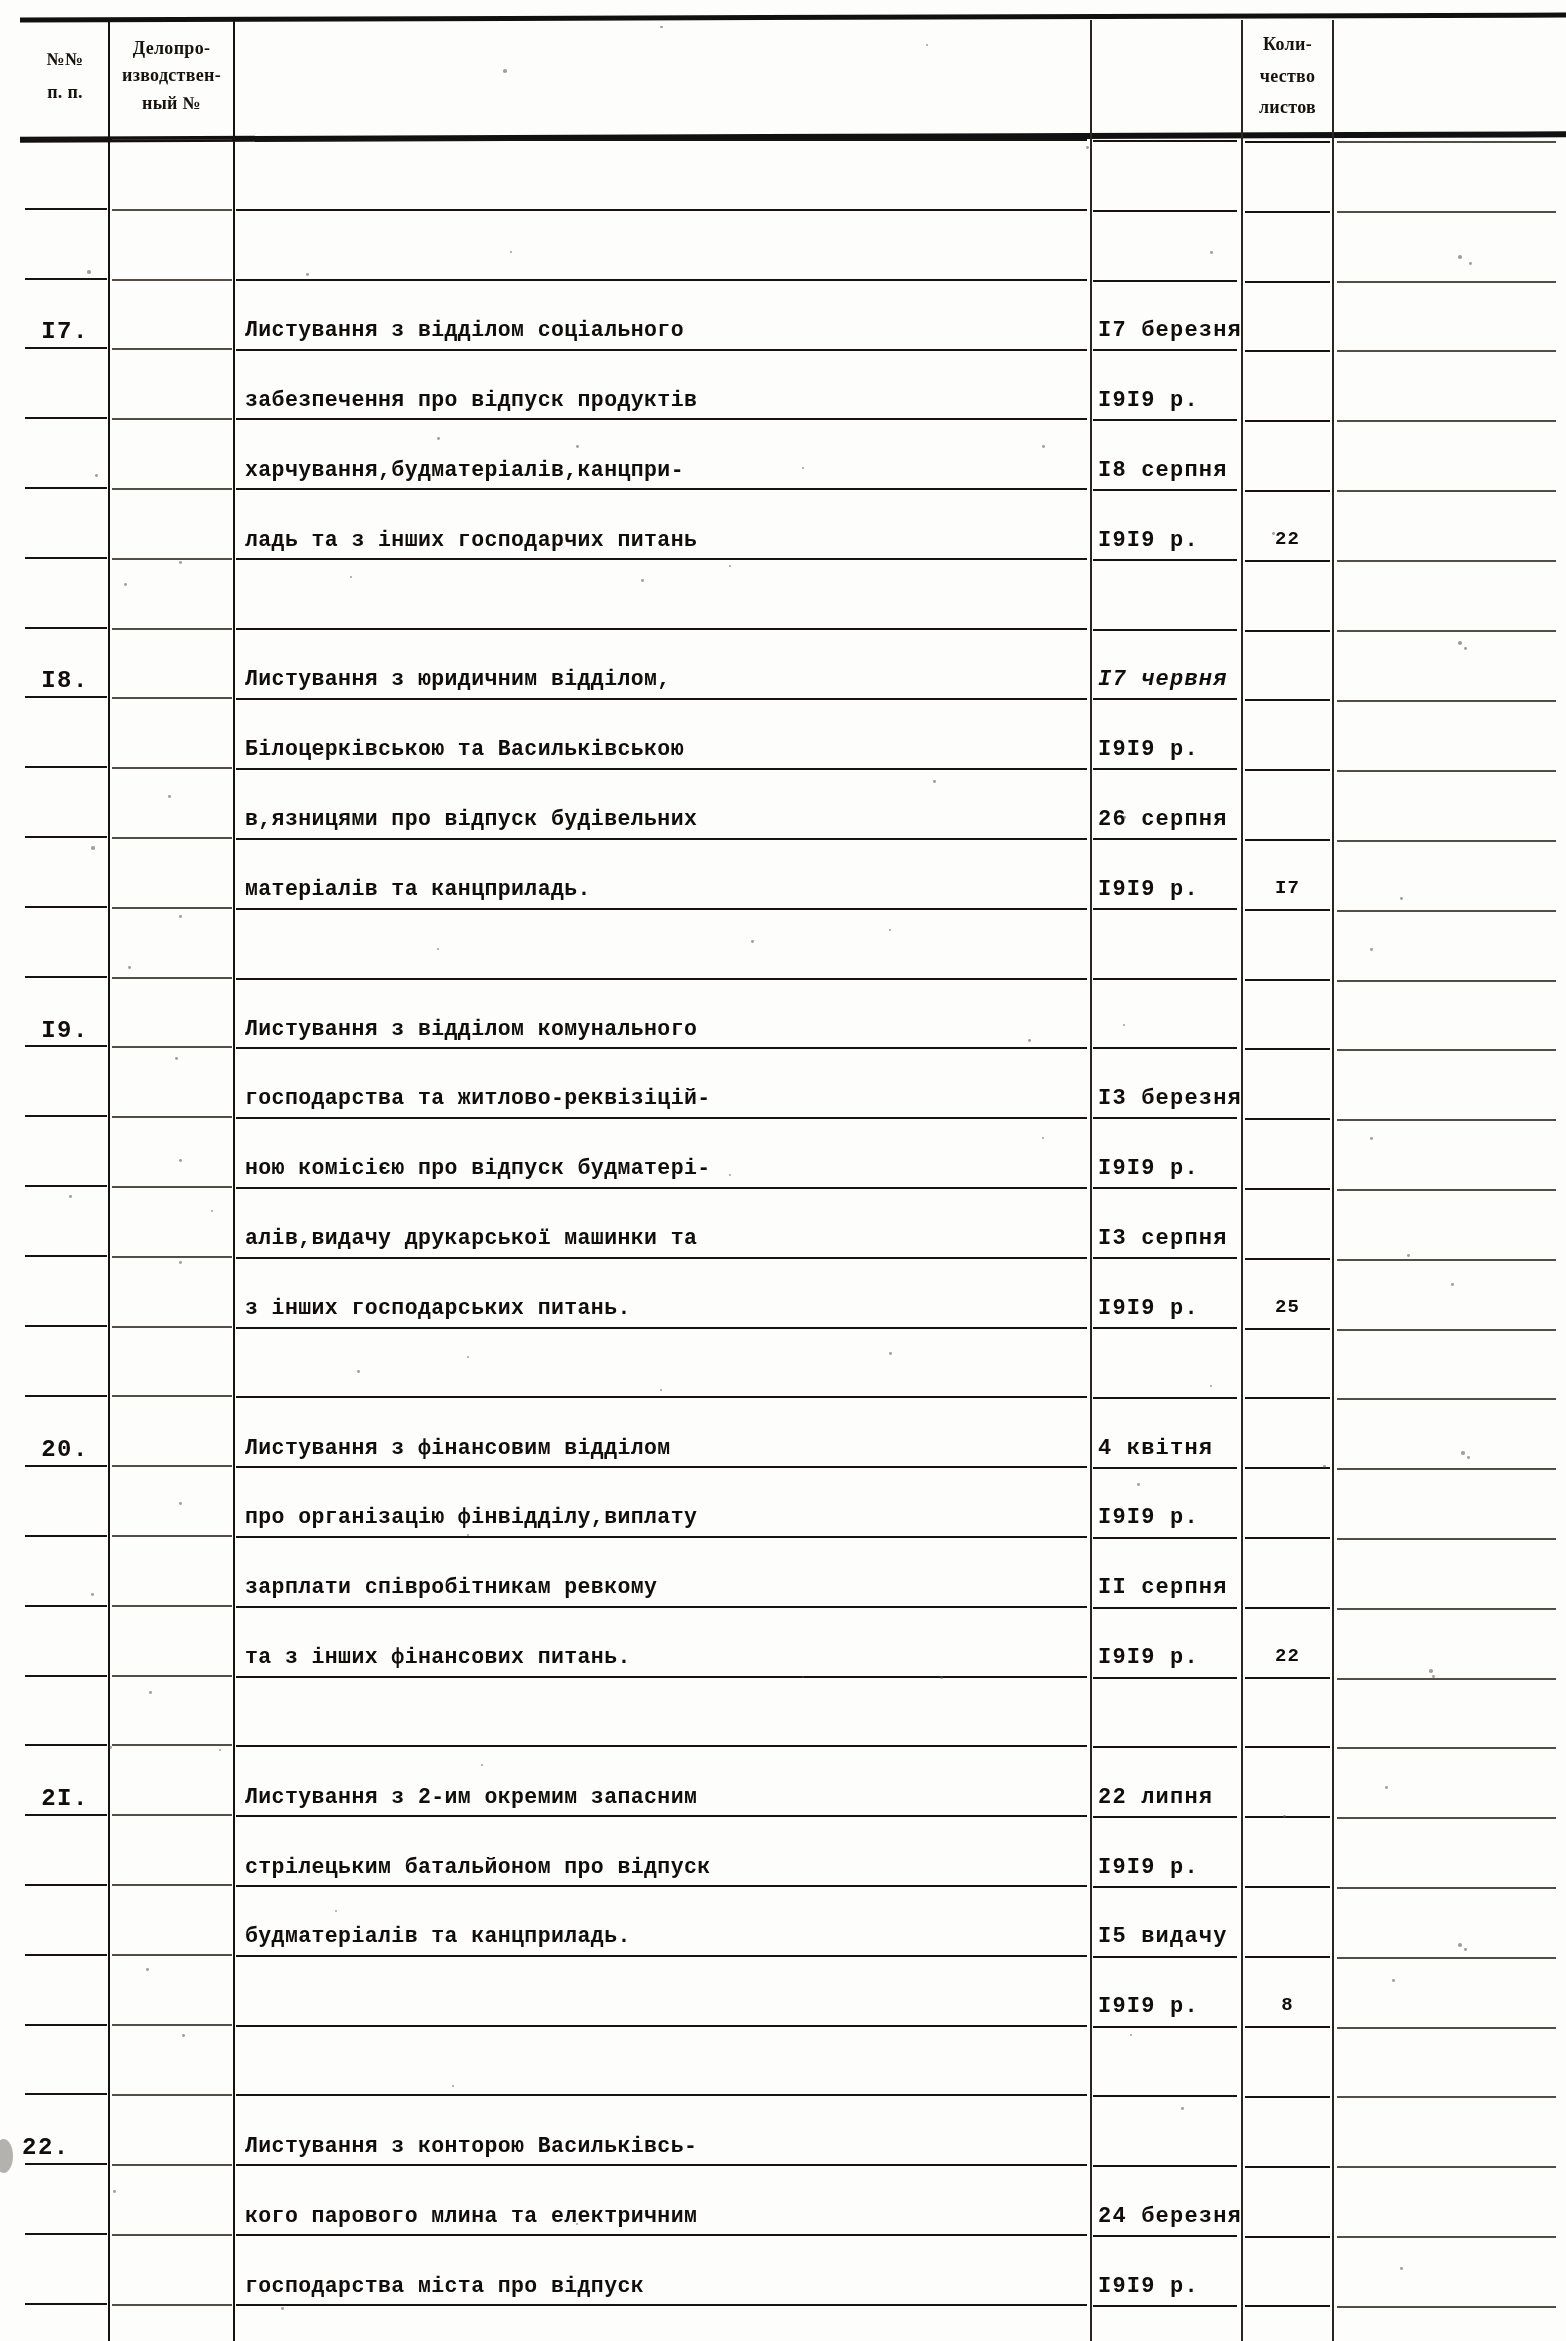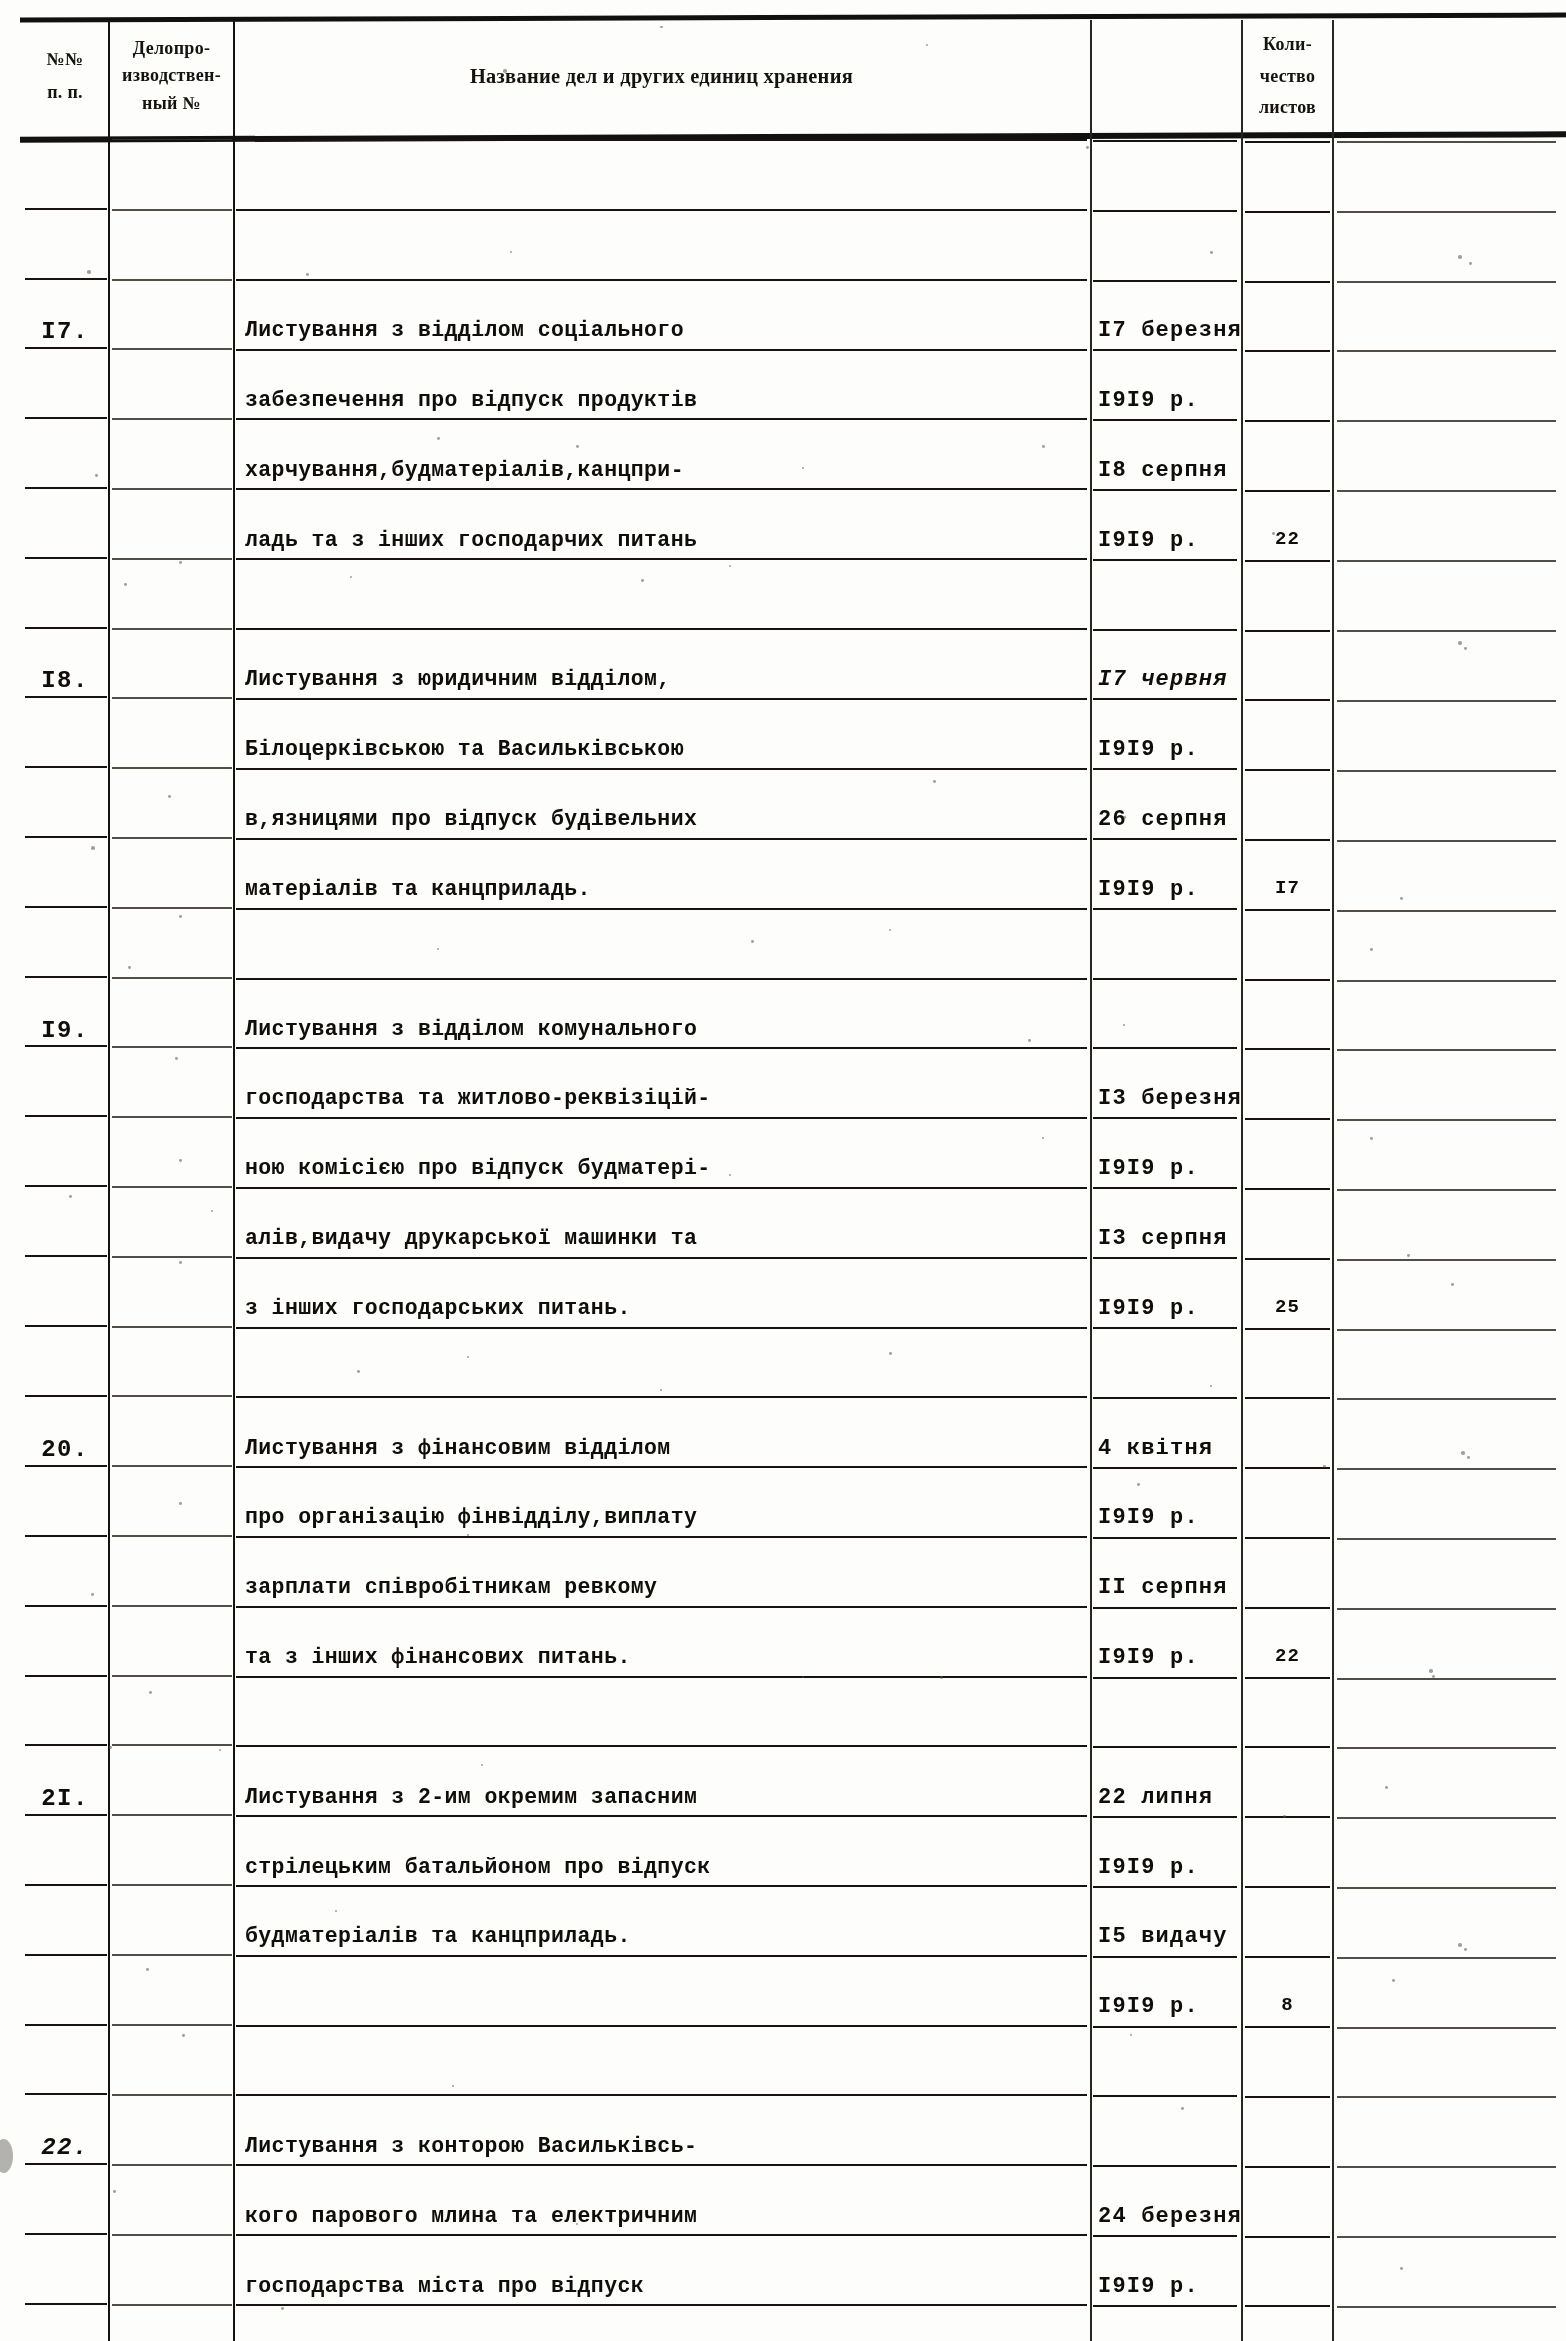--- a/index.html
+++ b/index.html
@@ -94,23 +94,20 @@
       <span>№№</span>
       <span>п. п.</span>
     </div>
 
     <div class="hcell hc-delo" style="left:111px;width:121px;line-height:1.55;">
       <span>Делопро-</span>
       <span>изводствен-</span>
       <span>ный №</span>
     </div>
 
-    <div class="hcell hc-name" style="left:235px;width:853px;">
-      <span>Название дел и других единиц  хранения</span>
-    </div>
 
 
     <div class="hcell hc-kol" style="left:1244px;width:87px;line-height:1.75;">
       <span>Коли-</span>
       <span>чество</span>
       <span>листов</span>
     </div>
 
   </div>
 
@@ -350,21 +347,21 @@
       <div class="tline cnt" style="top: 1507px; left: 1244px; width: 87px; text-align: center;">22</div>
       <div class="tline num" style="top: 1647px; left: 22px; width: 86px; text-align: center;">2I.</div>
       <div class="tline title" style="top: 1647px; left: 245px;">Листування з 2-им окремим запасним</div>
       <div class="tline title" style="top: 1717px; left: 245px;">стрілецьким батальйоном про відпуск</div>
       <div class="tline title" style="top: 1786px; left: 245px;">будматеріалів та канцприладь.</div>
       <div class="tline date" style="top: 1647px; left: 1098px;">22 липня</div>
       <div class="tline date" style="top: 1717px; left: 1098px;">I9I9 р.</div>
       <div class="tline date" style="top: 1786px; left: 1098px;">I5 видачу</div>
       <div class="tline date" style="top: 1856px; left: 1098px;">I9I9 р.</div>
       <div class="tline cnt" style="top: 1856px; left: 1244px; width: 87px; text-align: center;">8</div>
-      <div class="tline num" style="top: 1996px; left: 22px; width: 86px; text-align: center; font-style: italic;">22.</div>
+      <div class="tline num" style="top: 1996px; left: 22px; width: 86px; ">22.</div>
       <div class="tline title" style="top: 1996px; left: 245px;">Листування з конторою Васильківсь-</div>
       <div class="tline title" style="top: 2066px; left: 245px;">кого парового млина та електричним</div>
       <div class="tline title" style="top: 2136px; left: 245px;">господарства міста про відпуск</div>
       <div class="tline date" style="top: 2066px; left: 1098px;">24 березня</div>
       <div class="tline date" style="top: 2136px; left: 1098px;">I9I9 р.</div>
     </div>
 
 <div class="vrule" style="left: 108px; top: 20.4px; height: 2322px;"></div>
     <div class="vrule" style="left: 233px; top: 20.4px; height: 2322px;"></div>
     <div class="vrule thin" style="left: 1090px; top: 20.4px; height: 2322px;"></div>

